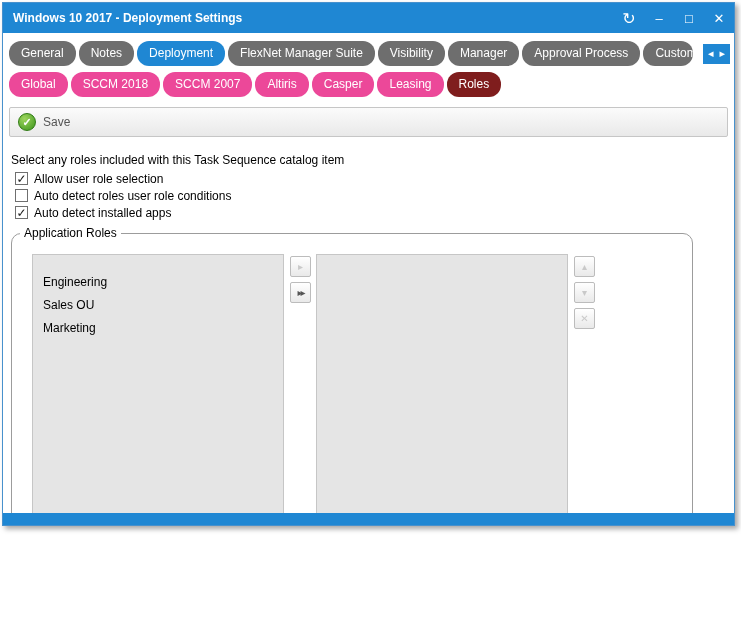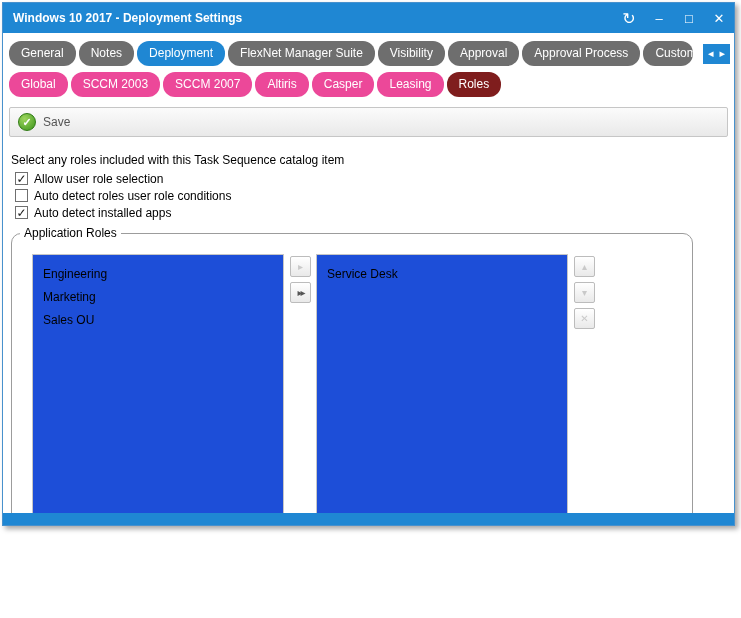--- a/index.html
+++ b/index.html
@@ -44,21 +44,21 @@
   .cb-group { margin-left: 12px; }
   .cb-row { display: flex; align-items: center; gap: 6px; height: 17px; }
   .cb { width: 13px; height: 13px; border: 1px solid #6f6f6f; background: #fff; display: flex;
     align-items: center; justify-content: center; font-size: 12px; line-height: 1; color: #1a1a1a; cursor: pointer; }
 
   
   .groupbox { position: relative; margin: 12px 0 0 8px; width: 682px; height: 345px;
     border: 1px solid #9c9c9c; border-radius: 10px; background: #fff; }
   .legend { position: absolute; top: -8px; left: 8px; background: #fff; padding: 0 4px; }
   .listbox { position: absolute; top: 20px; width: 252px; height: 300px; border: 1px solid #c6c6c6;
-    background: #1d4ed8; overflow: hidden; padding-top: 8px; }
+    background: #e5e5e5; overflow: hidden; padding-top: 16px; }
   .available { left: 20px; }
   .assigned { left: 304px; }
   .list-item { padding: 4px 10px; height: 23px; cursor: pointer; }
   .transfer-col { position: absolute; left: 278px; top: 22px; display: flex; flex-direction: column; gap: 5px; }
   .action-col { position: absolute; left: 562px; top: 22px; display: flex; flex-direction: column; gap: 5px; }
   .sqbtn { width: 21px; height: 21px; border: 1px solid #bcbcbc; border-radius: 2px; padding: 0;
     background: linear-gradient(#ffffff, #e9e9e9); color: #555; font-size: 10px; display: flex;
     align-items: center; justify-content: center; cursor: pointer; }
   .sqbtn.disabled { color: #c9c9c9; }
   .sqbtn .dbl { letter-spacing: -2px; }
@@ -89,34 +89,34 @@
     </div>
   </div>
 
   <div class="tabstrip row1">
     <div class="tabs">
         <div class="tab">General</div>
         <div class="tab">Notes</div>
         <div class="tab active">Deployment</div>
         <div class="tab">FlexNet Manager Suite</div>
         <div class="tab">Visibility</div>
-        <div class="tab">Approval</div>
+        <div class="tab">Manager</div>
         <div class="tab">Approval Process</div>
         <div class="tab truncated">Custom</div>
       </div>
     <div class="tab-scroll">
       <span>◂</span>
       <span>▸</span>
     </div>
   </div>
 
   <div class="tabstrip row2">
     <div class="tabs">
         <div class="tab">Global</div>
-        <div class="tab">SCCM 2003</div>
+        <div class="tab">SCCM 2018</div>
         <div class="tab">SCCM 2007</div>
         <div class="tab">Altiris</div>
         <div class="tab">Casper</div>
         <div class="tab">Leasing</div>
         <div class="tab active">Roles</div>
       </div>
   </div>
 
   <div class="toolbar">
     <button class="save-btn">
@@ -140,35 +140,34 @@
         <span class="cb">✓</span>
         <span class="cb-label">Auto detect installed apps</span>
       </div>
     </div>
 
   <div class="groupbox">
     <span class="legend">Application Roles</span>
 
     <div class="listbox available">
         <div class="list-item">Engineering</div>
+        <div class="list-item">Sales OU</div>
         <div class="list-item">Marketing</div>
-        <div class="list-item">Sales OU</div>
       </div>
 
     <div class="transfer-col">
       <button class="sqbtn disabled">
           <span>▸</span>
         </button>
       <button class="sqbtn">
           <span class="dbl">▸▸</span>
         </button>
     </div>
 
     <div class="listbox assigned">
-        <div class="list-item">Service Desk</div>
       </div>
 
     <div class="action-col">
       <button class="sqbtn disabled">
           <span>▴</span>
         </button>
       <button class="sqbtn disabled">
           <span>▾</span>
         </button>
       <button class="sqbtn disabled">

